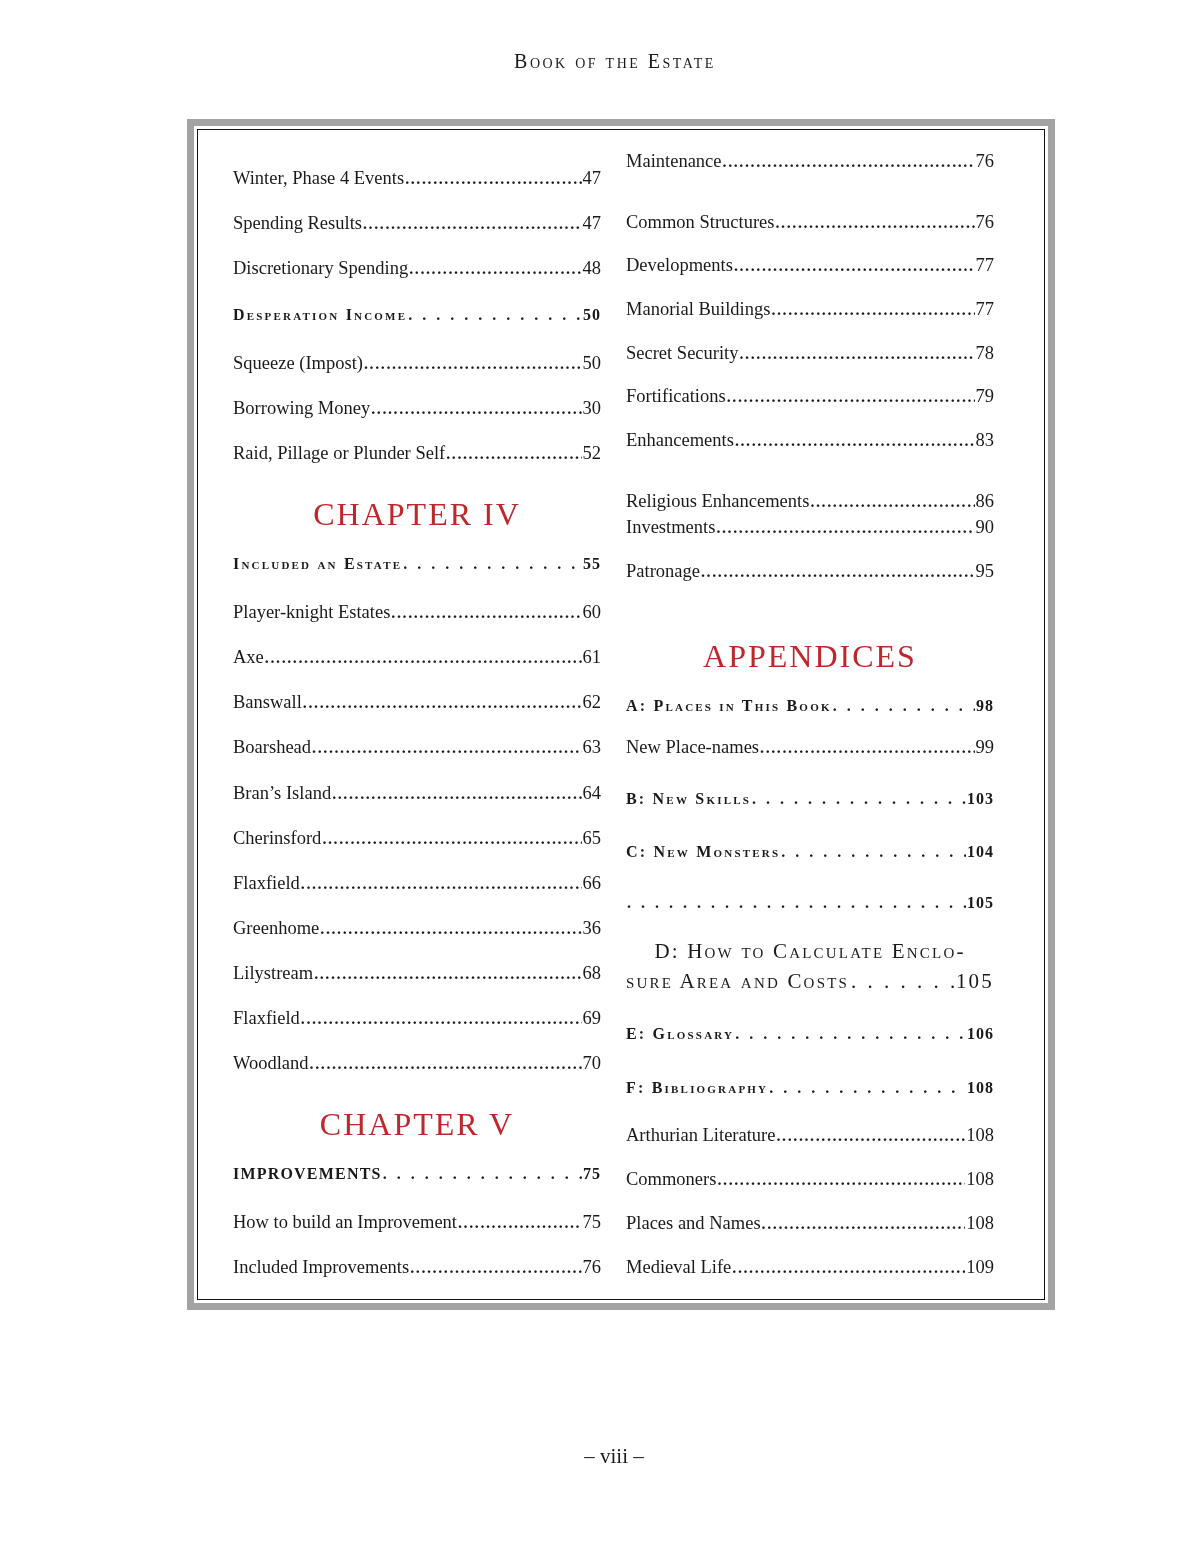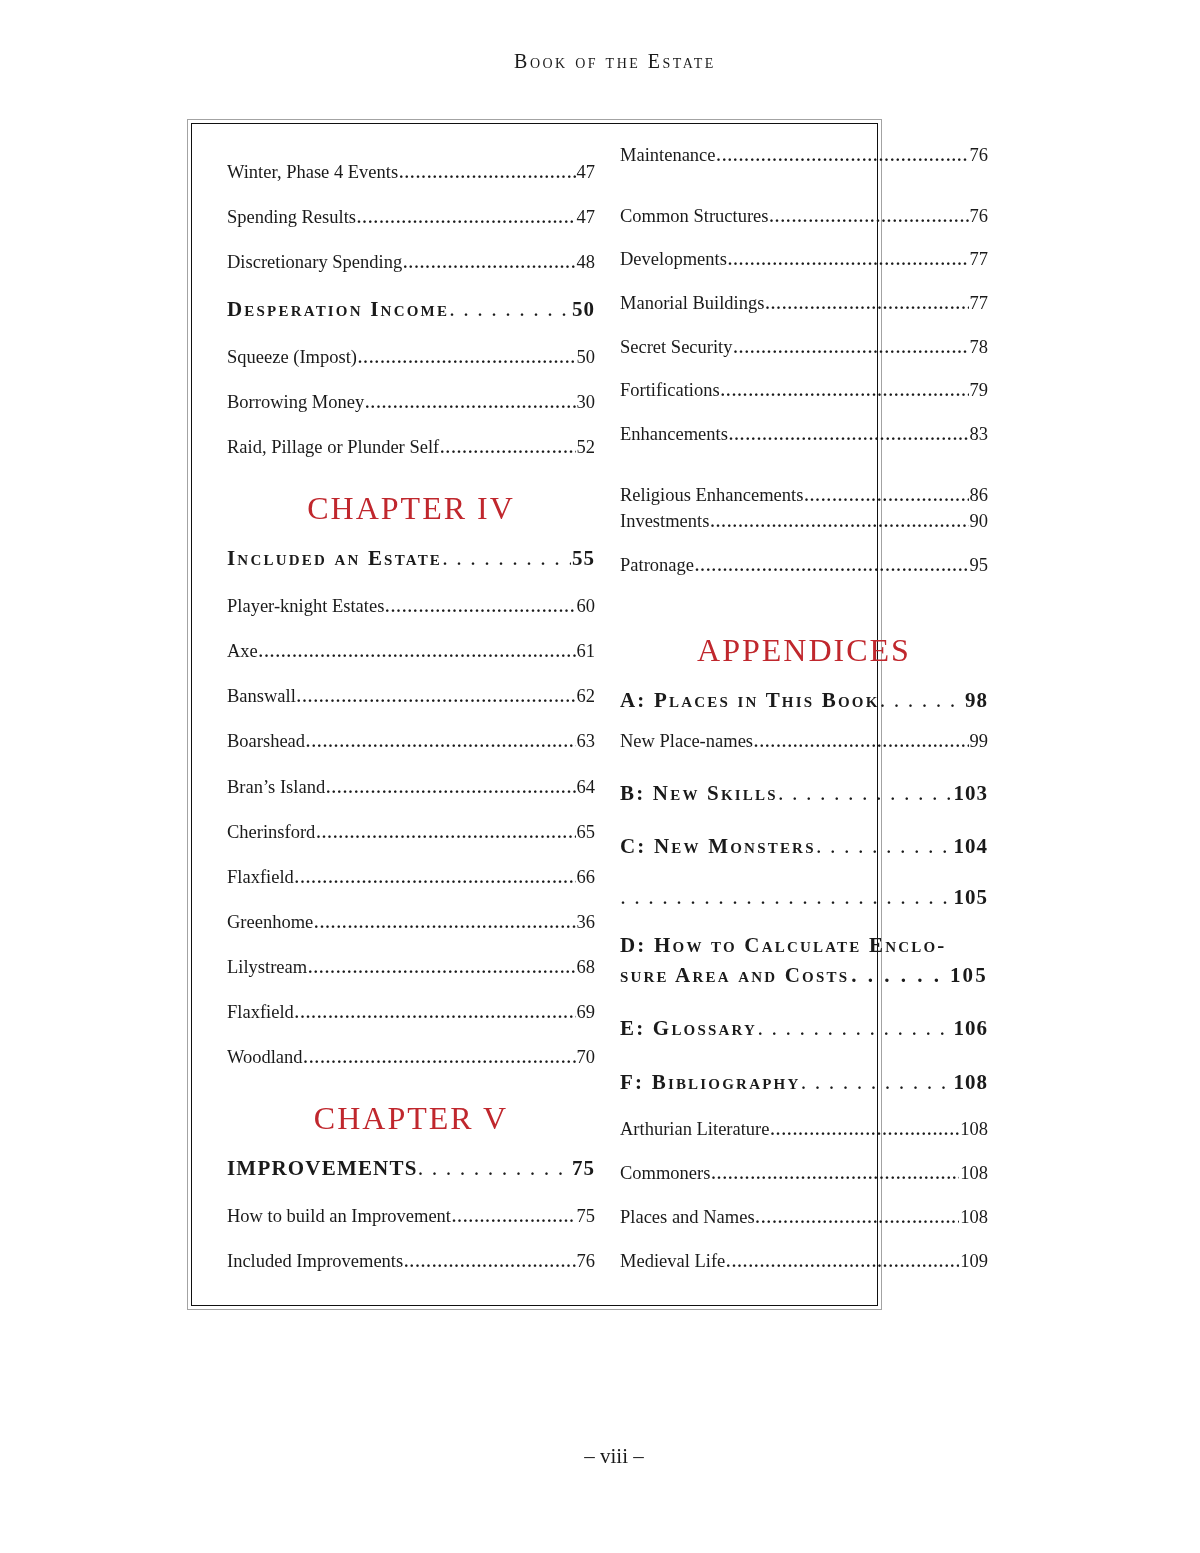--- a/index.html
+++ b/index.html
@@ -23,24 +23,24 @@
       text-align: center;
       font-size: 20px;
       font-variant: small-caps;
       letter-spacing: 2.5px;
       color: #1a1a1a;
     }
     .frame-outer {
       position: absolute;
       left: 187px;
       top: 119px;
-      width: 695px;
+      width: 868px;
       height: 1191px;
       box-sizing: border-box;
-      border: 1px solid #a3a3a3;
+      border: 7px solid #a3a3a3;
       background: #fff;
     }
     .frame-inner {
       position: absolute;
       left: 3px;
       top: 3px;
       right: 3px;
       bottom: 3px;
       border: 1.5px solid #111;
     }
@@ -70,21 +70,21 @@
       font-weight: bold;
       font-size: 16px;
     }
     .entry .leader::before {
       content: ". . . . . . . . . . . . . . . . . . . . . . . . . . . . . . . . . . . . . . . . . . . . . . . . . . . . . . . . . . . . . . . . . . . . . . . . . . . . . . . . . . . . . . . . . . . . . . . . . . . . . . . . . . . . . . . . . . . . . . . . . . . . . . . . . . . . . . . . . . . . . . . . . . . . . . . . . . . . .";
       letter-spacing: -1.2px;
     }
     .entry .page { flex: 0 0 auto; }
 
     .entry.major {
-      font-size: 21px;
+      font-size: 16px;
       font-weight: bold;
       font-variant: small-caps;
       letter-spacing: 2.2px;
       line-height: 28px;
     }
     .entry.major .leader::before { letter-spacing: 3px; }
     .entry.major.caps {
       font-variant: normal;
       letter-spacing: 1.2px;
     }
@@ -99,24 +99,25 @@
       font-size: 32px;
       letter-spacing: 2px;
       line-height: 36px;
     }
 
     .wrap-entry {
       position: absolute;
       left: 0;
       width: 100%;
       font-size: 21px;
-      font-weight: bold;
+      font-weight: normal;
       font-variant: small-caps;
       letter-spacing: 2.2px;
       line-height: 30px;
+      text-align: center;
     }
     .wrap-entry .line1 { display: block; white-space: nowrap; }
     .wrap-entry .line2 {
       display: flex;
       align-items: baseline;
       white-space: nowrap;
     }
     .wrap-entry .line2 .leader {
       flex: 1 1 auto;
       overflow: hidden;

